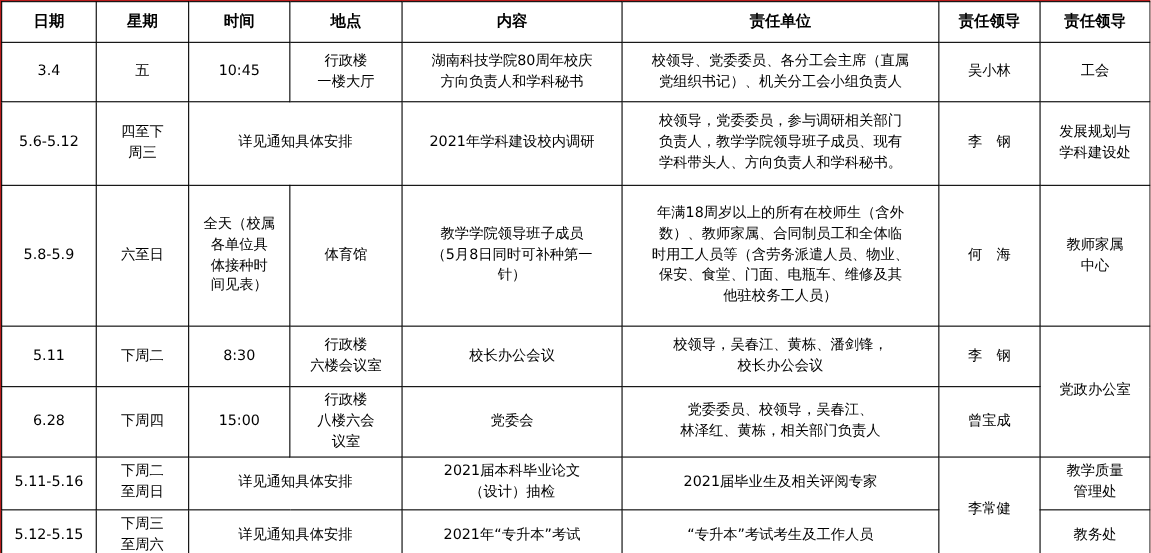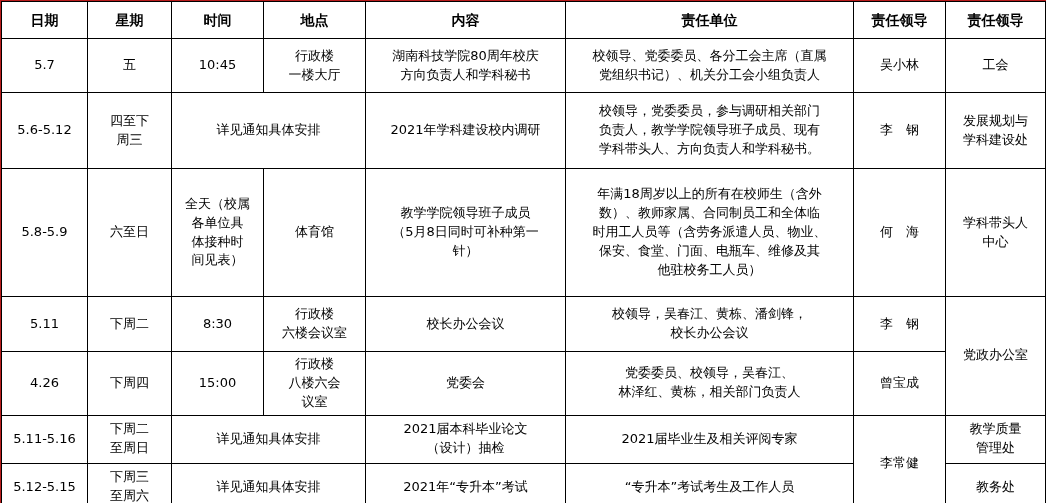--- a/index.html
+++ b/index.html
@@ -75,21 +75,21 @@
         <th>地点</th>
         <th>内容</th>
         <th>责任单位</th>
         <th>责任领导</th>
         <th>责任领导</th>
       </tr>
     </thead>
     <tbody>
 
       <tr style="height:54px">
-        <td class="cell-multi">5.7</td>
+        <td class="cell-multi">3.4</td>
         <td class="cell-multi">五</td>
         <td class="cell-multi">10:45</td>
         <td class="cell-multi">行政楼
 一楼大厅</td>
         <td class="cell-multi">湖南科技学院80周年校庆
 方向负责人和学科秘书</td>
         <td class="cell-multi">校领导、党委委员、各分工会主席（直属
 党组织书记）、机关分工会小组负责人</td>
         <td class="cell-multi">吴小林</td>
         <td class="cell-multi">工会</td>
@@ -119,39 +119,39 @@
         <td class="cell-multi">体育馆</td>
         <td class="cell-multi">教学学院领导班子成员
 （5月8日同时可补种第一
 针）</td>
         <td class="cell-multi">年满18周岁以上的所有在校师生（含外
 数）、教师家属、合同制员工和全体临
 时用工人员等（含劳务派遣人员、物业、
 保安、食堂、门面、电瓶车、维修及其
 他驻校务工人员）</td>
         <td class="cell-multi">何　海</td>
-        <td class="cell-multi">学科带头人
+        <td class="cell-multi">教师家属
 中心</td>
       </tr>
 
       <tr style="height:55px">
         <td class="cell-multi">5.11</td>
         <td class="cell-multi">下周二</td>
         <td class="cell-multi">8:30</td>
         <td class="cell-multi">行政楼
 六楼会议室</td>
         <td class="cell-multi">校长办公会议</td>
         <td class="cell-multi">校领导，吴春江、黄栋、潘剑锋，
 校长办公会议</td>
         <td class="cell-multi">李　钢</td>
         <td class="cell-multi" rowspan="2">党政办公室</td>
       </tr>
 
       <tr style="height:62px">
-        <td class="cell-multi">4.26</td>
+        <td class="cell-multi">6.28</td>
         <td class="cell-multi">下周四</td>
         <td class="cell-multi">15:00</td>
         <td class="cell-multi">行政楼
 八楼六会
 议室</td>
         <td class="cell-multi">党委会</td>
         <td class="cell-multi">党委委员、校领导，吴春江、
 林泽红、黄栋，相关部门负责人</td>
         <td class="cell-multi">曾宝成</td>
       </tr>

